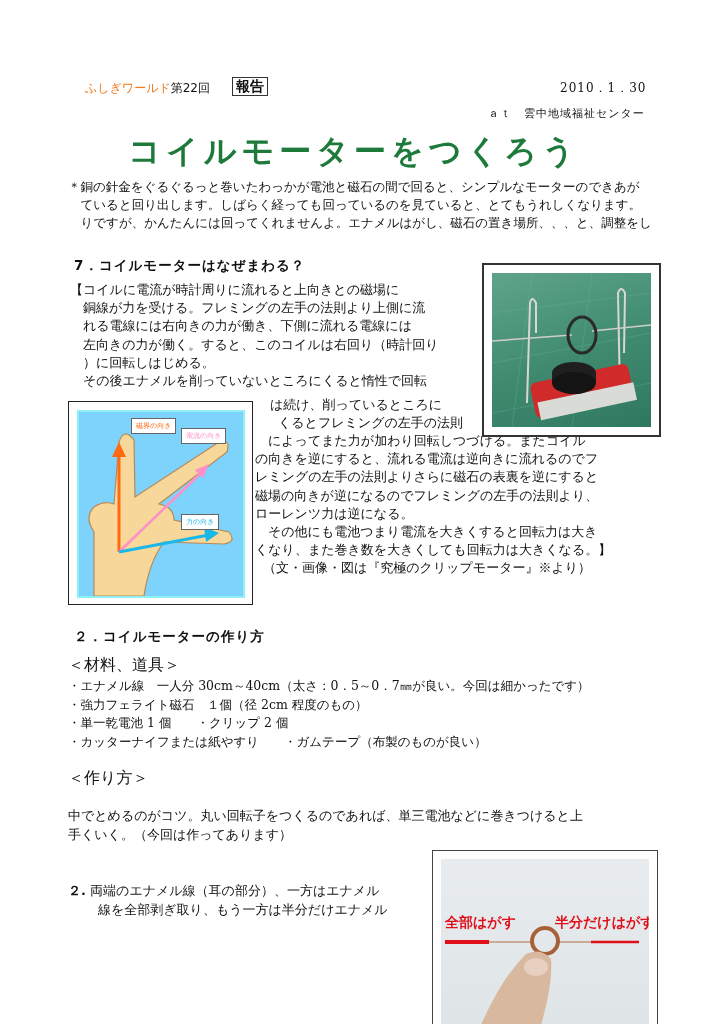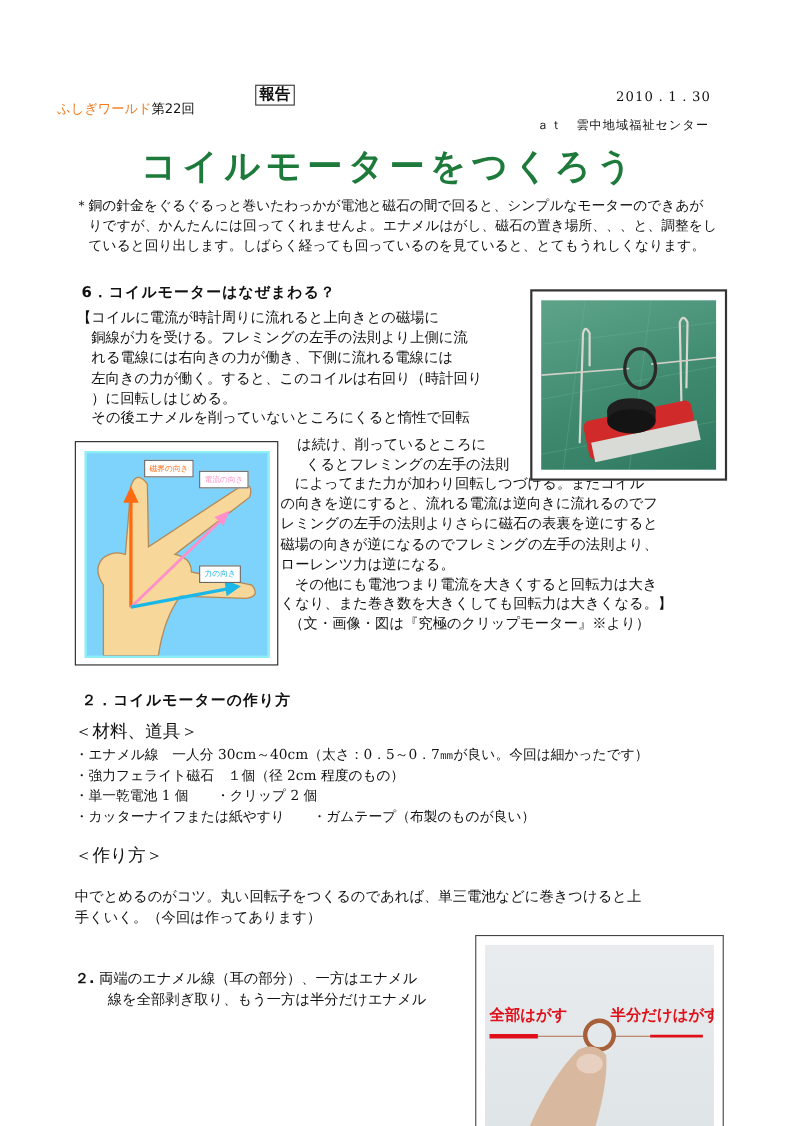--- a/index.html
+++ b/index.html
@@ -2,21 +2,21 @@
 <html><head>
 <meta charset="utf-8">
 <style>
   html, body { margin:0; padding:0; background:#ffffff; }
   body { width:725px; height:1024px; position:relative; overflow:hidden;
          font-family:"DejaVu Serif", "Liberation Serif", serif; color:#111; }
   .abs { position:absolute; }
   .sans { font-family:"DejaVu Sans", "Liberation Sans", sans-serif; }
   .serif { font-family:"DejaVu Serif", "Liberation Serif", serif; }
 
-  #header-series { left:52px; top:80px; font-size:12px;margin-top:11px; }
+  #header-series { left:85px; top:80px; font-size:12px; }
   #header-series .brand { color:#f07a1c; }
   #header-series .issue { color:#111; }
   #report-badge { left:232px; top:77px; font-size:14px; border:1px solid #333;
                   padding:0 3px; line-height:17px; font-weight:bold; }
   #date { left:560px; top:80px; font-size:12px; letter-spacing:1px; }
   #venue { left:488px; top:106px; font-size:11px; letter-spacing:1px; }
   #title { left:0; width:708px; top:130px; text-align:center; font-size:32px;
            font-weight:bold; color:#1d7a3a; letter-spacing:5px; }
   #intro { left:68px; top:178px; width:595px; font-size:12.5px; line-height:18px; }
   #intro .line { white-space:nowrap; }
@@ -60,25 +60,25 @@
   <span class="brand">ふしぎワールド</span><span class="issue">第22回</span>
 </div>
 <div id="report-badge" class="abs sans">報告</div>
 <div id="date" class="abs serif">2010．1．30</div>
 <div id="venue" class="abs serif">ａｔ　雲中地域福祉センター</div>
 
 <div id="title" class="abs sans">コイルモーターをつくろう</div>
 
 <div id="intro" class="abs sans">
   <div class="line">＊銅の針金をぐるぐるっと巻いたわっかが電池と磁石の間で回ると、シンプルなモーターのできあが</div>
+  <div class="line">　ていると回り出します。しばらく経っても回っているのを見ていると、とてもうれしくなります。</div>
   <div class="line">　りですが、かんたんには回ってくれませんよ。エナメルはがし、磁石の置き場所、、、と、調整をし</div>
-  <div class="line">　ていると回り出します。しばらく経っても回っているのを見ていると、とてもうれしくなります。</div>
 </div>
 
-<div id="sec1-heading" class="abs sans section-heading">6．コイルモーターはなぜまわる？</div>
+<div id="sec1-heading" class="abs sans section-heading">7．コイルモーターはなぜまわる？</div>
 
 <div id="sec1-text-a" class="abs body-text">
   <div>【コイルに電流が時計周りに流れると上向きとの磁場に</div>
   <div>　銅線が力を受ける。フレミングの左手の法則より上側に流</div>
   <div>　れる電線には右向きの力が働き、下側に流れる電線には</div>
   <div>　左向きの力が働く。すると、このコイルは右回り（時計回り</div>
   <div>　）に回転しはじめる。</div>
   <div>　その後エナメルを削っていないところにくると惰性で回転</div>
 </div>
 

